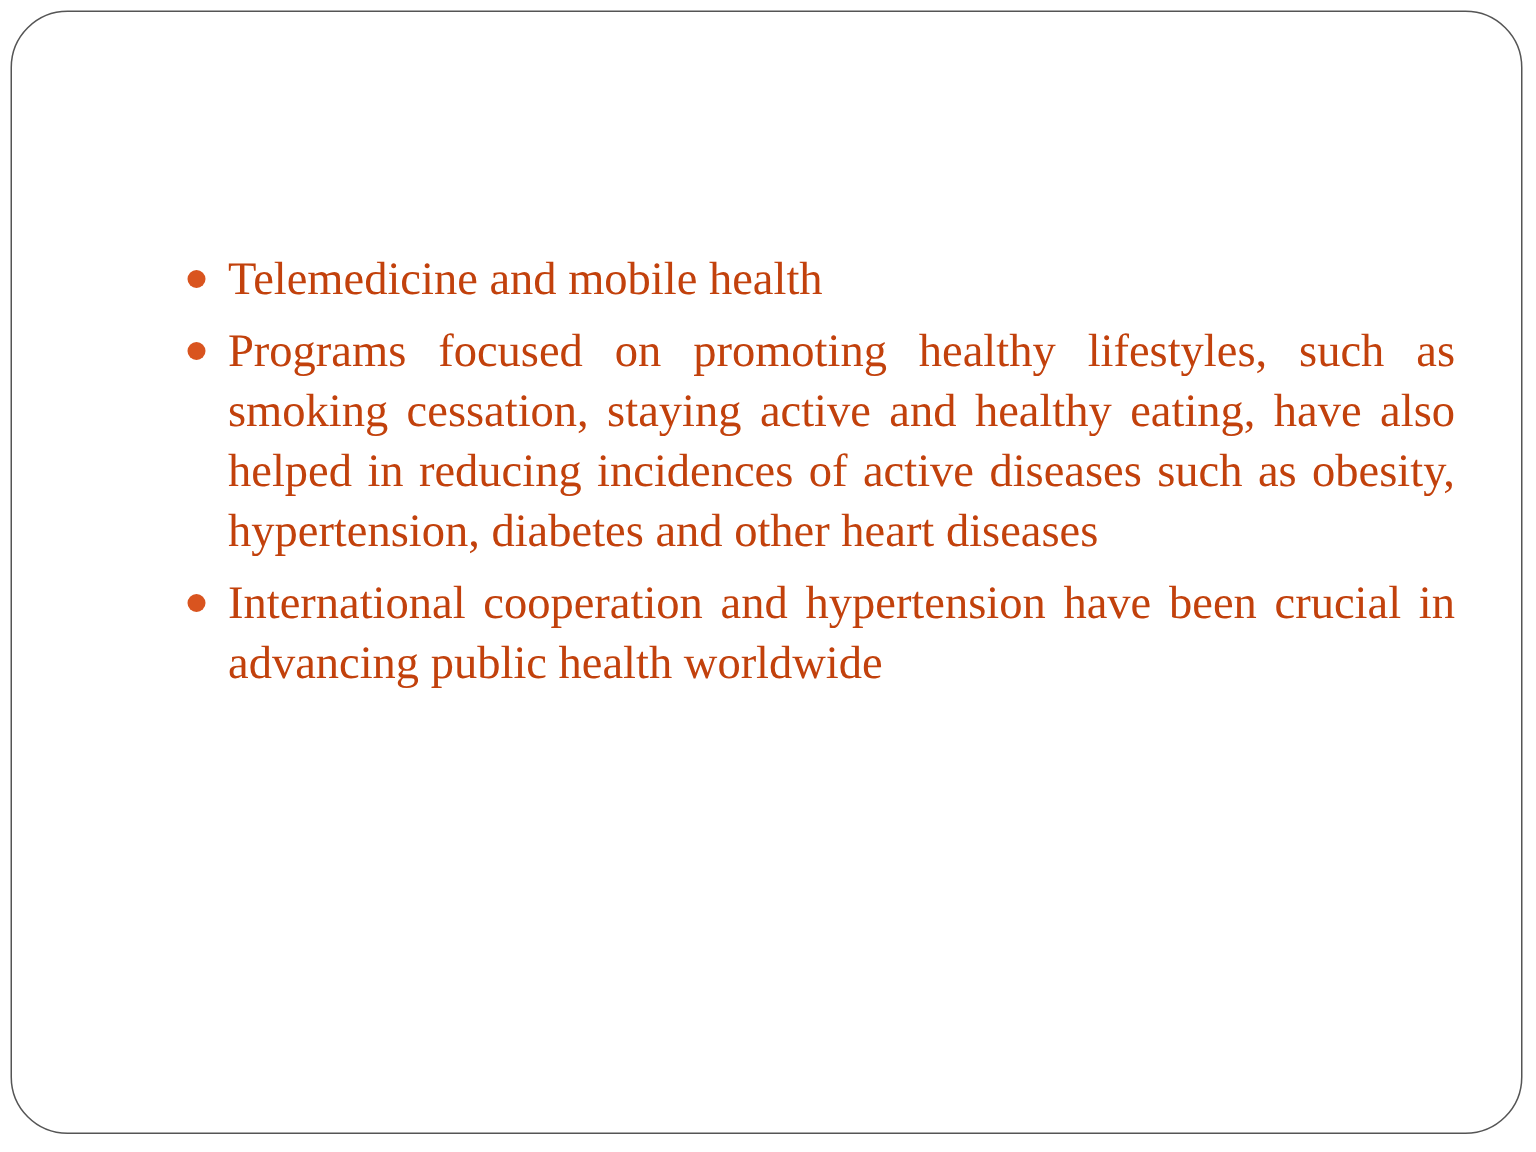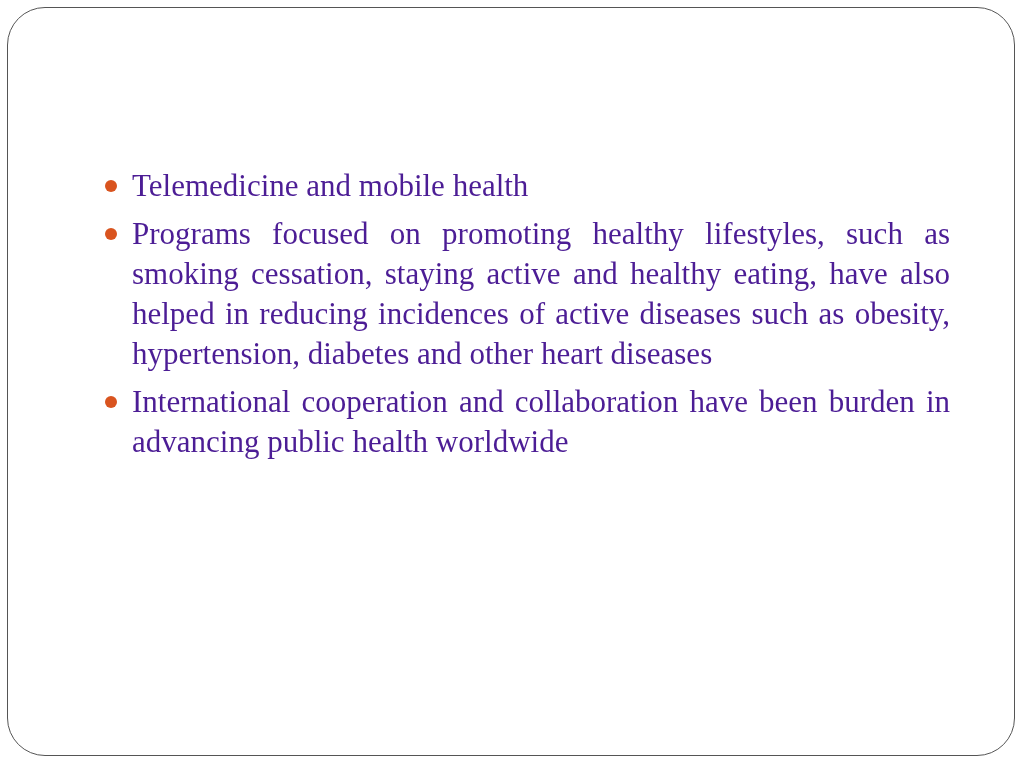--- a/index.html
+++ b/index.html
@@ -2,24 +2,24 @@
 <html><head>
 <meta charset="utf-8">
 <style>
   html, body { margin: 0; padding: 0; background: #ffffff; }
   body { width: 1024px; height: 768px; position: relative; overflow: hidden; }
   .slide-frame {
     position: absolute; left: 7px; top: 7px; width: 1008px; height: 749px;
     border: 1.5px solid #555555; border-radius: 38px; box-sizing: border-box;
   }
   .bullet-list {
-    position: absolute; left: 132px; top: 166px; width: 818px;
+    position: absolute; left: 152px; top: 166px; width: 818px;
     margin: 0; padding: 0; list-style: none;
     font-family: "Liberation Serif", "DejaVu Serif", serif;
-    font-size: 31px; line-height: 40px; color: #4c1d95;
+    font-size: 31px; line-height: 40px; color: #c2410c;
   }
   .bullet-item { position: relative; text-align: justify; margin-bottom: 8px; }
   .bullet-dot {
     position: absolute; left: -27px; top: 14px; width: 12px; height: 12px;
     border-radius: 50%;
   }
 </style>
 </head>
 <body>
 
@@ -29,15 +29,15 @@
   <li class="bullet-item">
     <span class="bullet-dot" style="background: rgb(217, 84, 31);"></span>
     <span>Telemedicine and mobile health</span>
   </li>
   <li class="bullet-item">
     <span class="bullet-dot" style="background: rgb(217, 84, 31);"></span>
     <span>Programs focused on promoting healthy lifestyles, such as smoking cessation, staying active and healthy eating, have also helped in reducing incidences of active diseases such as obesity, hypertension, diabetes and other heart diseases</span>
   </li>
   <li class="bullet-item">
     <span class="bullet-dot" style="background: rgb(217, 84, 31);"></span>
-    <span>International cooperation and collaboration have been burden in advancing public health worldwide</span>
+    <span>International cooperation and hypertension have been crucial in advancing public health worldwide</span>
   </li>
 </ul>
 
 </body></html>

